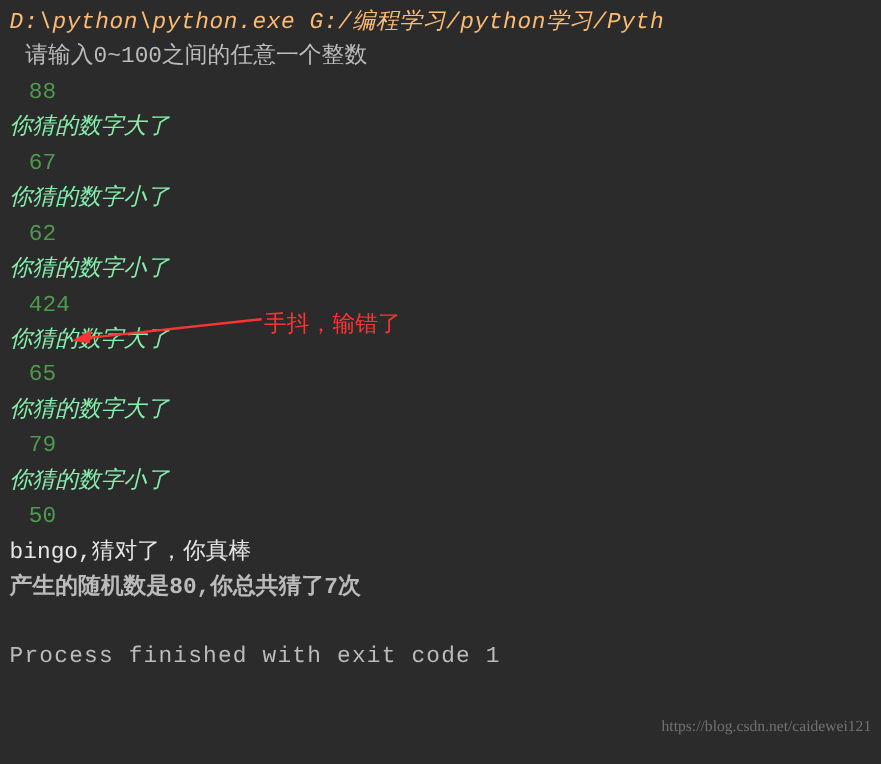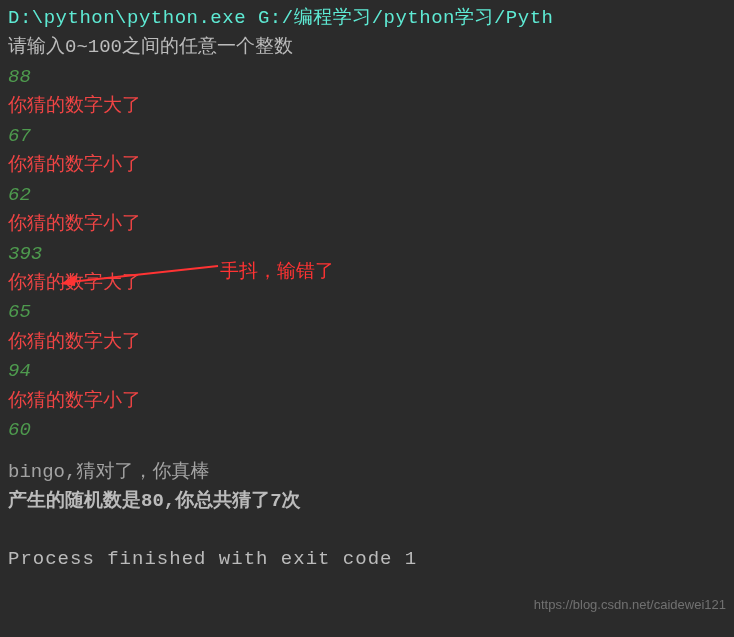--- a/index.html
+++ b/index.html
@@ -16,36 +16,38 @@
       width: 734px;
       height: 637px;
       overflow: hidden;
       position: relative;
       line-height: 1.55;
     }
     .line {
       white-space: nowrap;
     }
     .path-text {
-      color: #5eead4;
+      color: #fdba74;
       letter-spacing: 0.5px;
+      font-style: italic;
     }
     .prompt-text {
       color: #bbbbbb;
+      margin-left: 13px;
     }
     .input-num {
       color: #4e9a4e;
+      margin-left: 16px;
+    }
+    .feedback {
+      color: #86efac;
       font-style: italic;
     }
-    .feedback {
-      color: #ef4444;
-    }
     .bingo {
-      color: #a3a3a3;
-      margin-top: 12px;
+      color: #e5e5e5;
     }
     .result {
       color: #bbbbbb;
       font-weight: bold;
     }
     .exit-code {
       color: #bbbbbb;
       letter-spacing: 1px;
     }
     .annotation {
@@ -61,21 +63,21 @@
       left: 58px;
       top: 258px;
       pointer-events: none;
     }
     .watermark {
       position: absolute;
       bottom: 22px;
       right: 8px;
       color: #888888;
       font-size: 13px;
-      font-family: Liberation Sans, sans-serif;
+      font-family: Liberation Serif, serif;
       opacity: 0.75;
       text-align: right;
     }
     .blank-line {
       height: 29px;
     }
   </style>
 </head>
 <body>
 
@@ -84,30 +86,30 @@
 
 <div class="line input-num">88</div>
 <div class="line feedback">你猜的数字大了</div>
 
 <div class="line input-num">67</div>
 <div class="line feedback">你猜的数字小了</div>
 
 <div class="line input-num">62</div>
 <div class="line feedback">你猜的数字小了</div>
 
-<div class="line input-num">393</div>
+<div class="line input-num">424</div>
 <div class="line feedback">你猜的数字大了</div>
 
 <div class="line input-num">65</div>
 <div class="line feedback">你猜的数字大了</div>
 
-<div class="line input-num">94</div>
+<div class="line input-num">79</div>
 <div class="line feedback">你猜的数字小了</div>
 
-<div class="line input-num">60</div>
+<div class="line input-num">50</div>
 <div class="line bingo">bingo,猜对了，你真棒</div>
 
 <div class="line result">产生的随机数是80,你总共猜了7次</div>
 
 <div class="blank-line"></div>
 
 <div class="line exit-code">Process finished with exit code 1</div>
 
 <svg class="arrow-svg" width="165" height="30">
   <defs>

